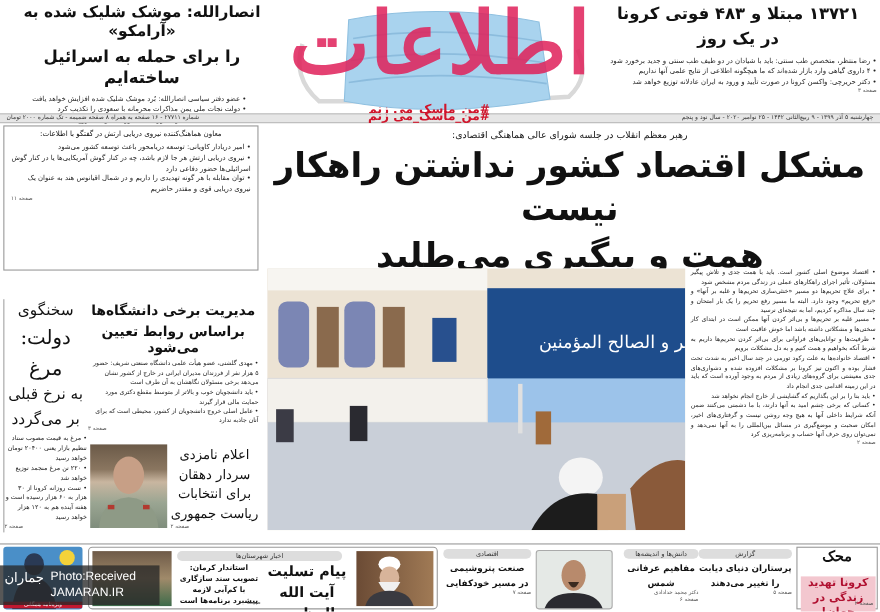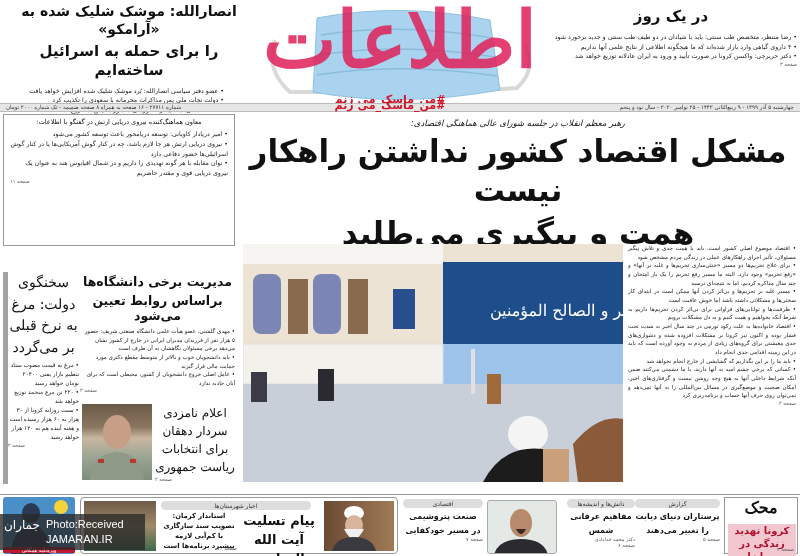--- a/index.html
+++ b/index.html
@@ -34,20 +34,21 @@
   <div class="hl" style="font-size:15px;margin-top:4px;">را برای حمله به اسرائیل ساخته‌ایم</div>
   <div style="margin-top:6px;padding-right:30px;">
     <div class="small">• عضو دفتر سیاسی انصارالله: بُرد موشک شلیک شده افزایش خواهد یافت</div>
     <div class="small">• دولت نجات ملی یمن مذاکرات محرمانه با سعودی را تکذیب کرد</div>
     <div class="small">• صنعا: تمامی اهداف در کشورهای متجاوز به یمن، مشروع است</div>
   </div>
   <div class="pg" style="text-align:left;">صفحه ۱۶</div>
 </div>
 
 <div class="abs" style="left:545px;top:3px;width:252px;height:100px;">
+  <div class="hl" style="font-size:15px;">۱۳۷۲۱ مبتلا و ۴۸۳ فوتی کرونا</div>
   <div class="hl" style="font-size:15px;margin-top:4px;">در یک روز</div>
   <div style="margin-top:6px;">
     <div class="small">• رضا منتظر، متخصص طب سنتی: باید با شیادان در دو طیف طب سنتی و جدید برخورد شود</div>
     <div class="small">• ۴ داروی گیاهی وارد بازار شده‌اند که ما هیچگونه اطلاعی از نتایج علمی آنها نداریم</div>
     <div class="small">• دکتر حریرچی: واکسن کرونا در صورت تأیید و ورود به ایران عادلانه توزیع خواهد شد</div>
   </div>
   <div class="pg">صفحه ۳</div>
 </div>
 
 <div class="abs bar" style="left:0;top:103px;width:800px;height:9px;"></div>
@@ -65,23 +66,23 @@
 
 <div class="abs" style="left:80px;top:274px;width:155px;height:110px;">
   <div class="hl" style="font-size:12.5px;">مدیریت برخی دانشگاه‌ها</div>
   <div class="hl" style="font-size:12.5px;margin-top:3px;">براساس روابط تعیین می‌شود</div>
   <div class="small" style="margin-top:3px;font-size:5.6px;">• مهدی گلشنی، عضو هیأت علمی دانشگاه صنعتی شریف: حضور ۵ هزار نفر از فرزندان مدیران ایرانی در خارج از کشور نشان می‌دهد برخی مسئولان نگاهشان به آن طرف است</div>
   <div class="small" style="font-size:5.6px;">• باید دانشجویان خوب و بالاتر از متوسط مقطع دکتری مورد حمایت مالی قرار گیرند</div>
   <div class="small" style="font-size:5.6px;">• عامل اصلی خروج دانشجویان از کشور، محیطی است که برای آنان جاذبه ندارد</div>
   <div class="pg" style="text-align:left;">صفحه ۳</div>
 </div>
 
-<div class="abs" style="left:3px;top:272px;width:76px;height:212px;border-left:5px solid #a3a3a3;">
+<div class="abs" style="left:3px;top:272px;width:76px;height:212px;border-left:1px solid #a3a3a3;">
   <div style="font-size:14px;text-align:center;font-family:'DejaVu Serif',serif;line-height:1.55;">سخنگوی</div>
-  <div style="font-size:14px;text-align:center;font-family:'DejaVu Serif',serif;line-height:1.55;">دولت: مرغ</div>
+  <div style="font-size:18px;text-align:center;font-family:'DejaVu Serif',serif;line-height:1.55;">دولت: مرغ</div>
   <div style="font-size:14px;text-align:center;font-family:'DejaVu Serif',serif;line-height:1.55;">به نرخ قبلی</div>
   <div style="font-size:14px;text-align:center;font-family:'DejaVu Serif',serif;line-height:1.55;">بر می‌گردد</div>
   <div class="small" style="font-size:5.8px;margin-top:2px;">• مرغ به قیمت مصوب ستاد تنظیم بازار یعنی ۲۰۴۰۰ تومان خواهد رسید</div>
   <div class="small" style="font-size:5.8px;">• ۲۲۰ تن مرغ منجمد توزیع خواهد شد</div>
   <div class="small" style="font-size:5.8px;">• تست روزانه کرونا از ۳۰ هزار به ۶۰ هزار رسیده است و هفته آینده هم به ۱۲۰ هزار خواهد رسید</div>
   <div class="pg" style="text-align:left;">صفحه ۲</div>
 </div>
 
 <div class="abs photo" style="left:82px;top:404px;width:70px;height:76px;background:linear-gradient(180deg,#6b5a48 0%,#8a7660 30%,#c9b6a0 45%,#9aa592 70%,#7f8d7c 100%);">
   <svg width="70" height="76" viewBox="0 0 70 76">
@@ -93,21 +94,21 @@
 </div>
 <div class="abs" style="left:155px;top:404px;width:80px;height:78px;">
   <div style="font-size:12px;text-align:center;font-family:'DejaVu Serif',serif;line-height:1.5;">اعلام نامزدی</div>
   <div style="font-size:12px;text-align:center;font-family:'DejaVu Serif',serif;line-height:1.5;">سردار دهقان</div>
   <div style="font-size:12px;text-align:center;font-family:'DejaVu Serif',serif;line-height:1.5;">برای انتخابات</div>
   <div style="font-size:12px;text-align:center;font-family:'DejaVu Serif',serif;line-height:1.5;">ریاست جمهوری</div>
   <div class="pg" style="text-align:left;">صفحه ۲</div>
 </div>
 
 <div class="abs" style="left:238px;top:114px;width:560px;height:124px;">
-  <div style="font-size:8.5px;text-align:center;margin-top:4px;font-style:italic;">رهبر معظم انقلاب در جلسه شورای عالی هماهنگی اقتصادی:</div>
+  <div style="font-size:8.5px;text-align:center;margin-top:4px;">رهبر معظم انقلاب در جلسه شورای عالی هماهنگی اقتصادی:</div>
   <div class="hl" style="font-size:31px;margin-top:4px;letter-spacing:-0.5px;">مشکل اقتصاد کشور نداشتن راهکار نیست</div>
   <div class="hl" style="font-size:31px;margin-top:4px;">همت و پیگیری می‌طلبد</div>
 </div>
 
 <div class="abs photo" style="left:243px;top:244px;width:380px;height:238px;background:#f1ede6;">
   <svg width="380" height="238" viewBox="0 0 380 238">
     <rect x="0" y="0" width="380" height="130" fill="#ece3d4"></rect>
     <rect x="0" y="0" width="200" height="20" fill="#f7f5f1"></rect>
     <rect x="10" y="30" width="28" height="60" rx="8" fill="#7b86b4"></rect>
     <rect x="45" y="35" width="20" height="55" fill="#8a6a4d"></rect>
@@ -137,21 +138,21 @@
   <div class="small" style="font-size:5.6px;">• ظرفیت‌ها و توانایی‌های فراوانی برای بی‌اثر کردن تحریم‌ها داریم به شرط آنکه بخواهیم و همت کنیم و به دل مشکلات برویم</div>
   <div class="small" style="font-size:5.6px;">• اقتصاد خانواده‌ها به علت رکود تورمی در چند سال اخیر به شدت تحت فشار بوده و اکنون نیز کرونا بر مشکلات افزوده شده و دشواری‌های جدی معیشتی برای گروه‌های زیادی از مردم به وجود آورده است که باید در این زمینه اقدامی جدی انجام داد</div>
   <div class="small" style="font-size:5.6px;">• باید بنا را بر این بگذاریم که گشایشی از خارج انجام نخواهد شد</div>
   <div class="small" style="font-size:5.6px;">• کسانی که برخی چشم امید به آنها دارند، با ما دشمنی می‌کنند ضمن آنکه شرایط داخلی آنها به هیچ وجه روشن نیست و گرفتاری‌های اخیر، امکان صحبت و موضع‌گیری در مسائل بین‌المللی را به آنها نمی‌دهد و نمی‌توان روی حرف آنها حساب و برنامه‌ریزی کرد</div>
   <div class="pg">صفحه ۲</div>
 </div>
 
 <div class="abs" style="left:0;top:494px;width:800px;height:62px;border-top:1px solid #999;"></div>
 
 <div class="abs box" style="left:724px;top:497px;width:74px;height:57px;">
-  <div style="font-size:16px;font-weight:bold;text-align:center;font-family:'DejaVu Serif',serif;">محک</div>
+  <div style="font-size:13px;font-weight:bold;text-align:center;font-family:'DejaVu Serif',serif;">محک</div>
   <div style="position:absolute;left:3px;top:26px;width:68px;background:#f3c7cf;color:#b01030;font-size:10px;font-weight:bold;text-align:center;line-height:1.3;">کرونا تهدید زندگی در جهان!</div>
   <div class="pg" style="position:absolute;right:3px;bottom:1px;">صفحه ۲</div>
 </div>
 
 <div class="abs" style="left:635px;top:499px;width:85px;height:55px;">
   <div class="pill">گزارش</div>
   <div class="hl" style="font-size:8px;margin-top:4px;">پرستاران دنیای دیابت</div>
   <div class="hl" style="font-size:8px;margin-top:4px;">را تغییر می‌دهند</div>
   <div class="pg">صفحه ۵</div>
 </div>

